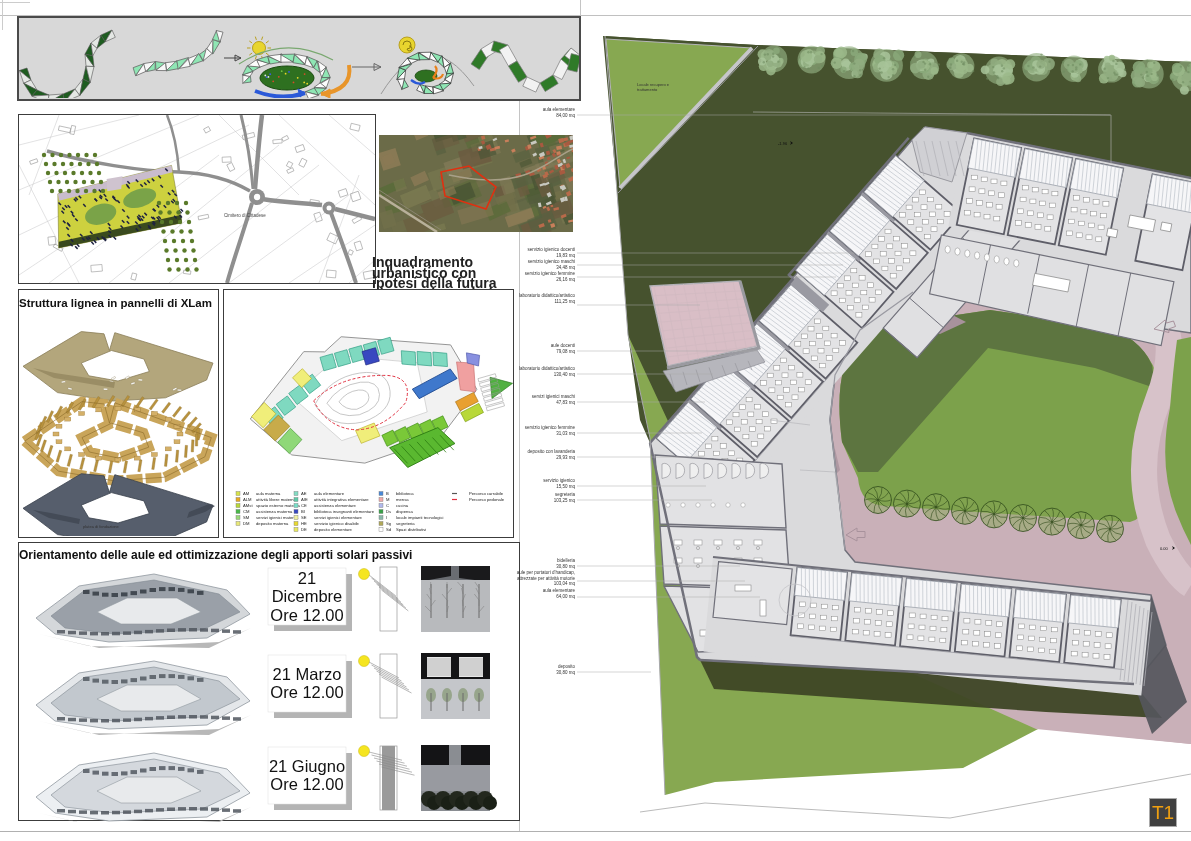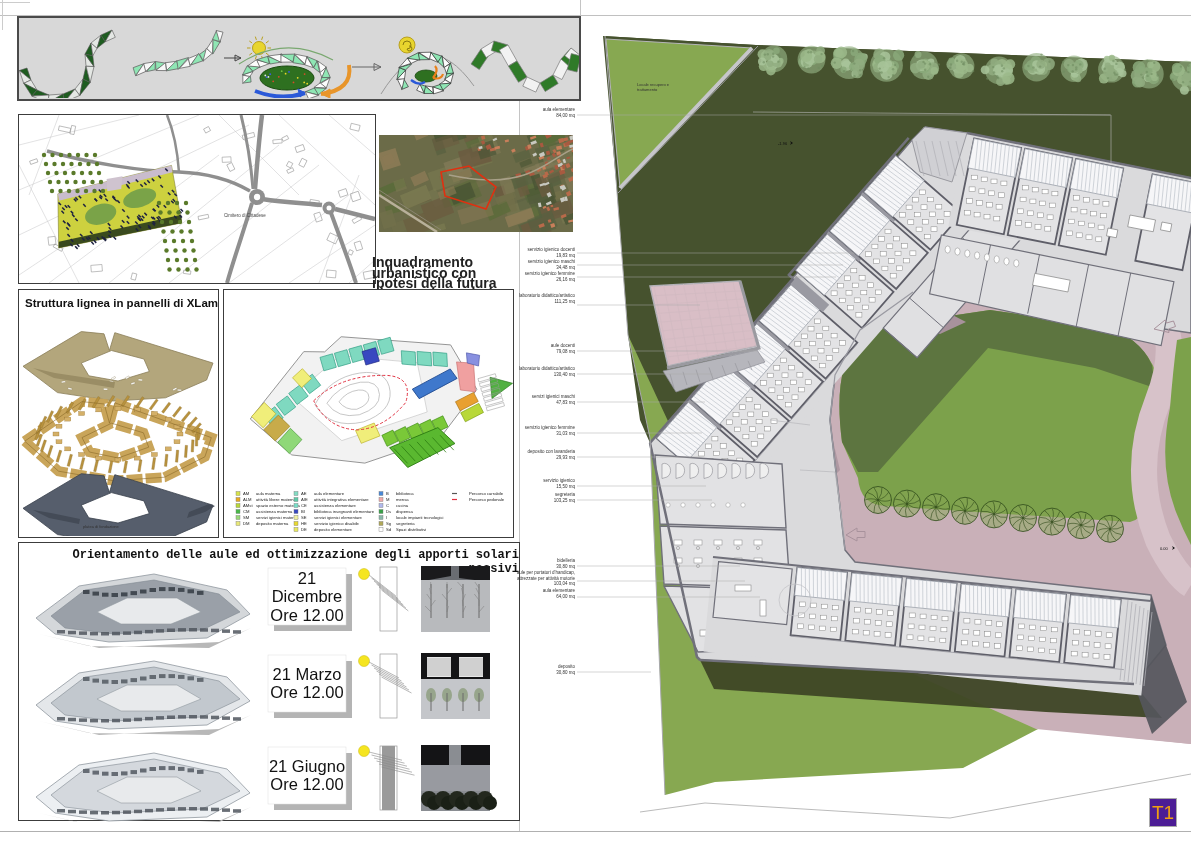--- a/index.html
+++ b/index.html
@@ -1,20 +1,20 @@
 <!DOCTYPE html>
 <html><head>
 <meta charset="utf-8">
 <style>
 html,body{margin:0;padding:0;width:1191px;height:841px;background:#fff;overflow:hidden;
 font-family:"Liberation Sans",sans-serif;}
 .abs{position:absolute;}
 #page{position:relative;width:1191px;height:841px;}
 .box{position:absolute;background:#fff;border:1px solid #3c3c3c;}
-.btitle{font-weight:bold;color:#111;text-align:right;}
+.btitle{font-weight:bold;color:#111;text-align:left;}
 </style>
 </head>
 <body>
 <div id="page">
 
 <div class="abs" style="left:0;top:15px;width:1191px;height:1px;background:#c0c0c0;"></div>
 
 <div class="abs" style="left:0;top:831px;width:1191px;height:1px;background:#b0b0b0;"></div>
 
 <div class="abs" style="left:519px;top:15px;width:1px;height:816px;background:#c4c4c4;"></div>
@@ -1942,21 +1942,21 @@
 
 <line x1="228.0" y1="181.5" x2="233.0" y2="181.5" stroke="#555" stroke-width="1.2"></line>
 <text x="245.0" y="183.0" font-size="4.2" fill="#222">Percorso carrabile</text>
 <line x1="228.0" y1="187.5" x2="233.0" y2="187.5" stroke="#e03040" stroke-width="1.2"></line>
 <text x="245.0" y="189.0" font-size="4.2" fill="#222">Percorso pedonale</text>
         </g>
       </svg>
 </div>
 
 <div class="box" style="left:18px;top:542px;width:500px;height:277px;">
-<div class="btitle" style="margin-top:5px;font-size:12px;font-family:Liberation Mono, monospace;">Orientamento delle aule ed ottimizzazione degli apporti solari passivi</div>
+<div class="btitle" style="margin-top:5px;font-size:12px;">Orientamento delle aule ed ottimizzazione degli apporti solari passivi</div>
 <svg class="abs" style="left:0;top:0;" width="497" height="279" viewBox="0 0 497 279">
         <g id="solar">
 <g>
 <polygon points="20.0,91.0 70.0,103.0 190.0,105.0 232.0,85.0 200.0,99.0 80.0,105.0" fill="#b8b8b8"></polygon>
 <polygon points="17.0,75.0 60.0,43.0 135.0,31.0 208.0,47.0 231.0,71.0 188.0,95.0 90.0,99.0 36.0,91.0" fill="#d4d7da" stroke="#9098a0" stroke-width="0.8"></polygon>
 <polygon points="32.0,73.0 66.0,47.0 135.0,37.0 200.0,51.0 221.0,69.0 183.0,87.0 95.0,91.0 46.0,85.0" fill="#9aa0a8" stroke="#808890" stroke-width="0.6"></polygon>
 <polygon points="78.0,69.0 108.0,55.0 158.0,55.0 182.0,69.0 152.0,81.0 102.0,81.0" fill="#e8eaec" stroke="#9098a0" stroke-width="0.6"></polygon>
 
 <rect x="64.0" y="47.0" width="6.5" height="4.0" fill="#3a4048" opacity="0.9"></rect>
 <rect x="73.5" y="48.6" width="6.5" height="4.0" fill="#3a4048" opacity="0.9"></rect>
@@ -2216,14 +2216,14 @@
 
 <div class="abs" style="left:455px;top:558px;width:120px;text-align:right;font-size:4.5px;line-height:5.5px;color:#333;">bidelleria<br>30,80 mq</div>
 
 <div class="abs" style="left:455px;top:570px;width:120px;text-align:right;font-size:4.5px;line-height:5.5px;color:#333;">aule per portatori d'handicap,<br>attrezzate per attività motorie<br>103,04 mq</div>
 
 <div class="abs" style="left:455px;top:588px;width:120px;text-align:right;font-size:4.5px;line-height:5.5px;color:#333;">aula elementare<br>64,00 mq</div>
 
 <div class="abs" style="left:455px;top:664px;width:120px;text-align:right;font-size:4.5px;line-height:5.5px;color:#333;">deposito<br>30,80 mq</div>
     </div>
 
-<div class="abs" style="left:1149px;top:798px;width:26px;height:27px;border:1px solid #aaa;background:#4c1d95;color:#f0a010;font-size:19px;text-align:center;line-height:27px;">T1</div>
+<div class="abs" style="left:1149px;top:798px;width:26px;height:27px;border:1px solid #aaa;background:#404040;color:#f0a010;font-size:19px;text-align:center;line-height:27px;">T1</div>
 </div>
 
 </body></html>

